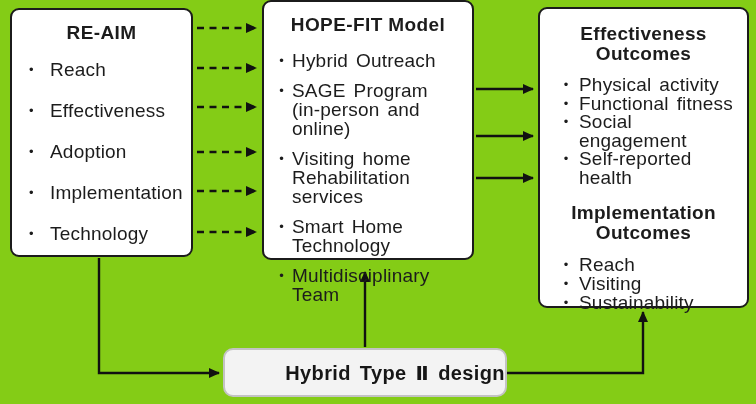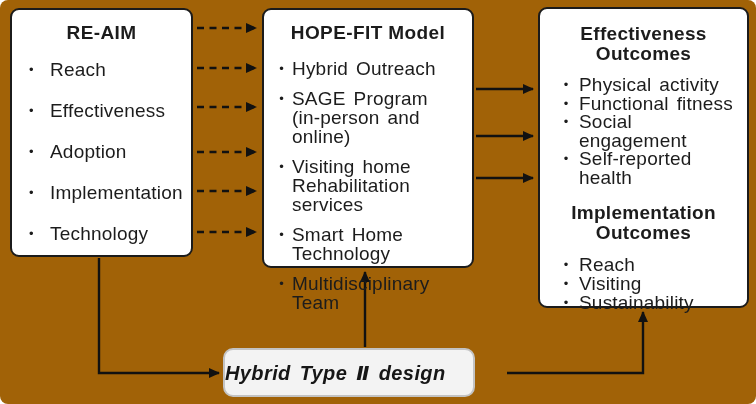--- a/index.html
+++ b/index.html
@@ -1,23 +1,22 @@
 <!DOCTYPE html>
 <html><head>
 <meta charset="utf-8">
 <style>
   html,body{margin:0;padding:0;background:#ffffff;}
   .canvas{
     position:relative;
     width:756px;height:404px;
-    background:#a16207;
+    background:#84cc16;
     font-family:"Liberation Sans","DejaVu Sans",sans-serif;
     color:#1c1c1c;
     overflow:hidden;
-    border-radius:8px;
   }
   .arrow-layer{position:absolute;left:0;top:0;width:756px;height:404px;pointer-events:none;}
   .box{
     position:absolute;
     background:#ffffff;
     border:2px solid #1b1b1b;
     border-radius:9px;
     box-sizing:border-box;
   }
   .box-title{
@@ -45,45 +44,45 @@
     line-height:inherit;
   }
 
   
   #box-reaim{left:10px;top:8px;width:183px;height:249px;}
   #box-reaim ul.items{margin-top:4px;padding-left:15px;}
   #box-reaim li{height:41px;align-items:center;line-height:19px;}
   #box-reaim .bullet{width:21px;text-align:left;padding-left:2px;}
 
   
-  #box-hopefit{left:262px;top:8px;width:212px;height:260px;}
+  #box-hopefit{left:262px;top:0;width:212px;height:260px;}
   #box-hopefit ul.items{margin-top:14px;padding-left:7px;}
   #box-hopefit li{line-height:19px;margin-bottom:11px;}
   #box-hopefit .bullet{width:21px;}
 
   
   #box-outcomes{left:538px;top:7px;width:211px;height:301px;padding-top:15px;}
   #box-outcomes .section-title{
     text-align:center;font-weight:bold;font-size:19px;letter-spacing:.3px;
     line-height:20px;white-space:pre-line;padding-top:0;
   }
   #box-outcomes .sec1 .section-title{margin-top:0;}
   #box-outcomes .sec2 .section-title{margin-top:16px;}
   #box-outcomes ul.items{margin-top:12px;padding-left:13px;}
   #box-outcomes .sec1 li{line-height:18.5px;}
   #box-outcomes .sec2 li{line-height:19px;}
   #box-outcomes .bullet{width:26px;}
 
   
   #box-design{
-    left:223px;top:348px;width:252px;height:49px;
+    left:223px;top:348px;width:284px;height:49px;
     background:#f3f3f3;
     border:2px solid #c3c3c3;
     border-radius:10px;
-    display:flex;align-items:center;justify-content:flex-start;font-style:italic;
+    display:flex;align-items:center;justify-content:flex-end;
   }
   #box-design .design-label{
     font-weight:bold;font-size:20px;letter-spacing:.4px;word-spacing:3px;color:#161616;
   }
 </style>
 </head>
 <body>
 
 <div class="canvas">
 

